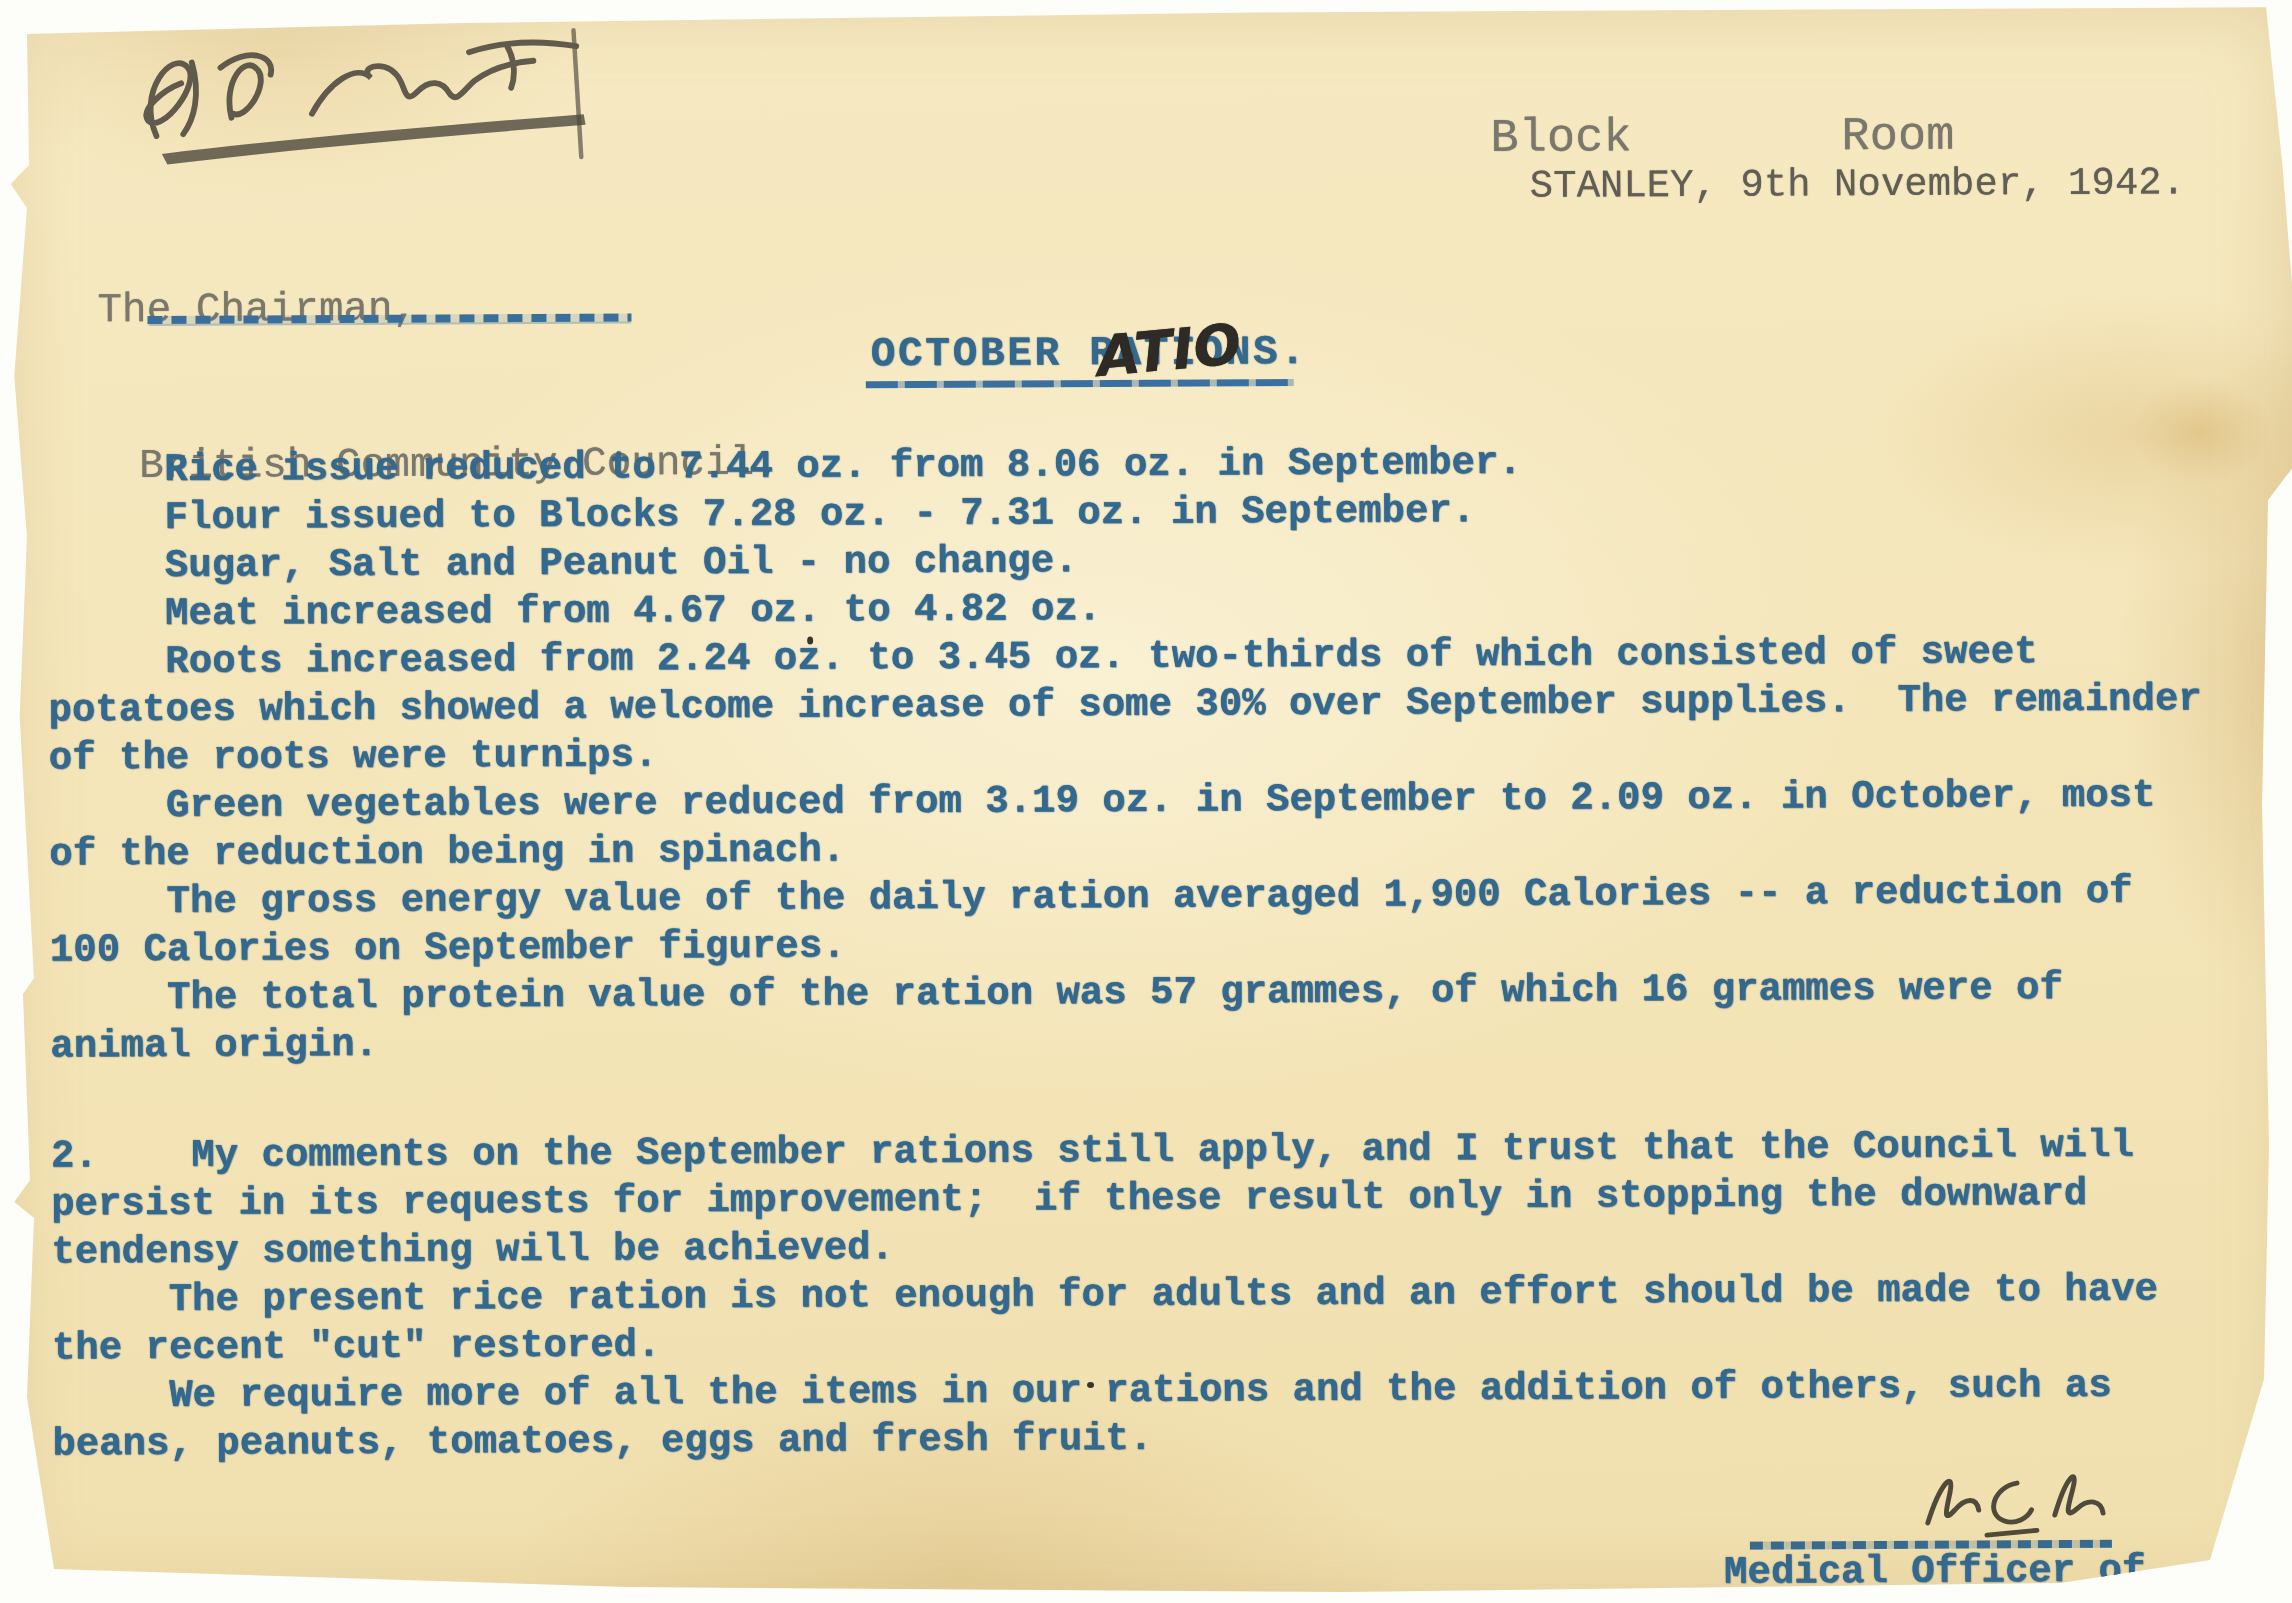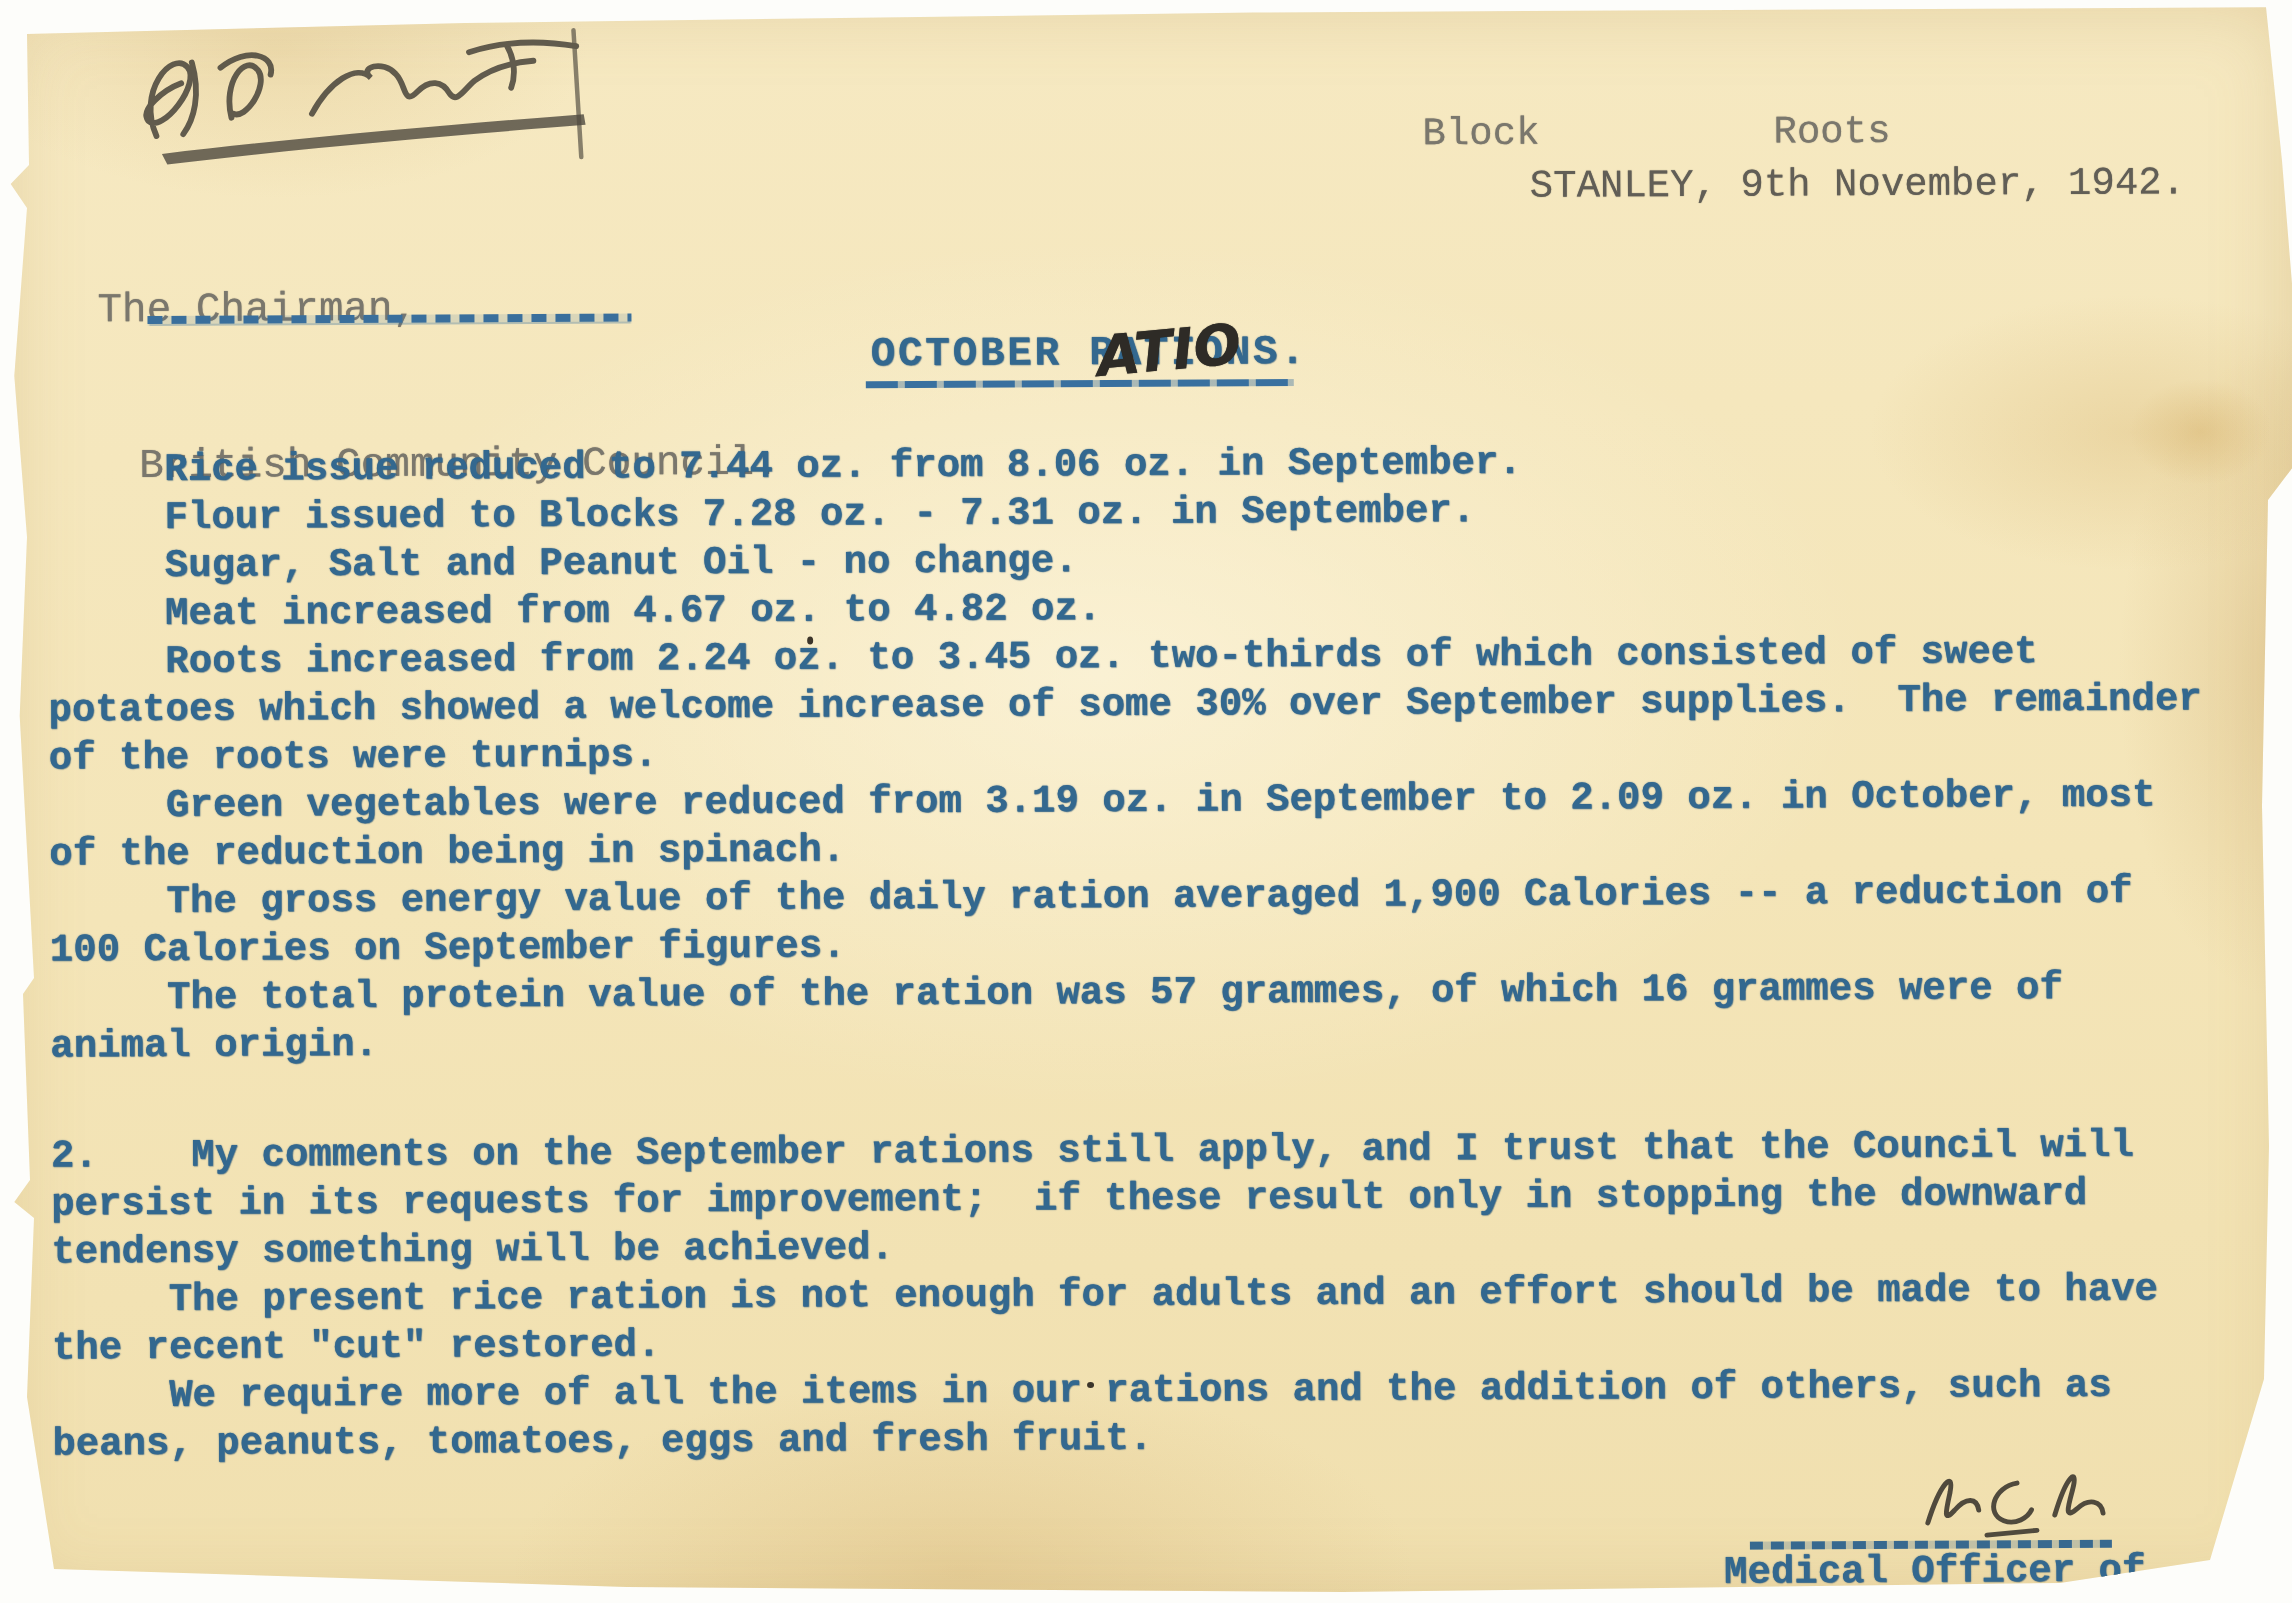--- a/index.html
+++ b/index.html
@@ -44,21 +44,21 @@
   .ink-gray-dark{
     color:#615e56;
     text-shadow:0 0 1.1px rgba(90,86,78,0.8);
   }
   .typed{white-space:pre-wrap;}
 
   .sig-top{position:absolute;left:90px;top:23px;width:519px;height:152px;}
   .addressee{position:absolute;left:100px;top:176px;font-size:41px;line-height:52px;}
   .addressee .l2{margin-left:41px;}
 
-  .hdr-right{position:absolute;left:1426px;top:115px;font-size:39px;}
+  .hdr-right{position:absolute;left:1494px;top:115px;font-size:47px;}
   .hdr-right .room{position:absolute;left:351px;top:0;}
   .dateline{position:absolute;left:1533px;top:168px;font-size:39px;}
 
   .sep-dashes{
     position:absolute;left:150px;top:312px;width:484px;height:8px;
     background:repeating-linear-gradient(90deg,#3a6f9c 0 15px, rgba(58,111,156,0.15) 15px 24px);
     filter:blur(0.4px);
     box-shadow:0 1.8px 0.9px rgba(58,111,156,0.35);
   }
 
@@ -116,21 +116,21 @@
       <path d="M84,142 C240,124 420,110 556,100 L558,112 C420,122 242,136 90,154 Z" fill="#4d483e" opacity="0.8"></path>
     </svg>
 
     <div class="addressee ink-gray typed">
       <div>The Chairman,</div>
       <div class="l2">British Community Council.</div>
     </div>
 
     <div class="hdr-right ink-gray">
       <span>Block</span>
-      <span class="room">Roots</span>
+      <span class="room">Room</span>
     </div>
     <div class="dateline ink-gray-dark">STANLEY, 9th November, 1942.</div>
 
     <div class="sep-dashes"></div>
 
     <div class="title-wrap">
       <span class="doc-title ink-blue">OCTOBER RATIONS.</span>
       <div class="title-underline"></div>
       <span class="title-correction">ATIO</span>
     </div>

